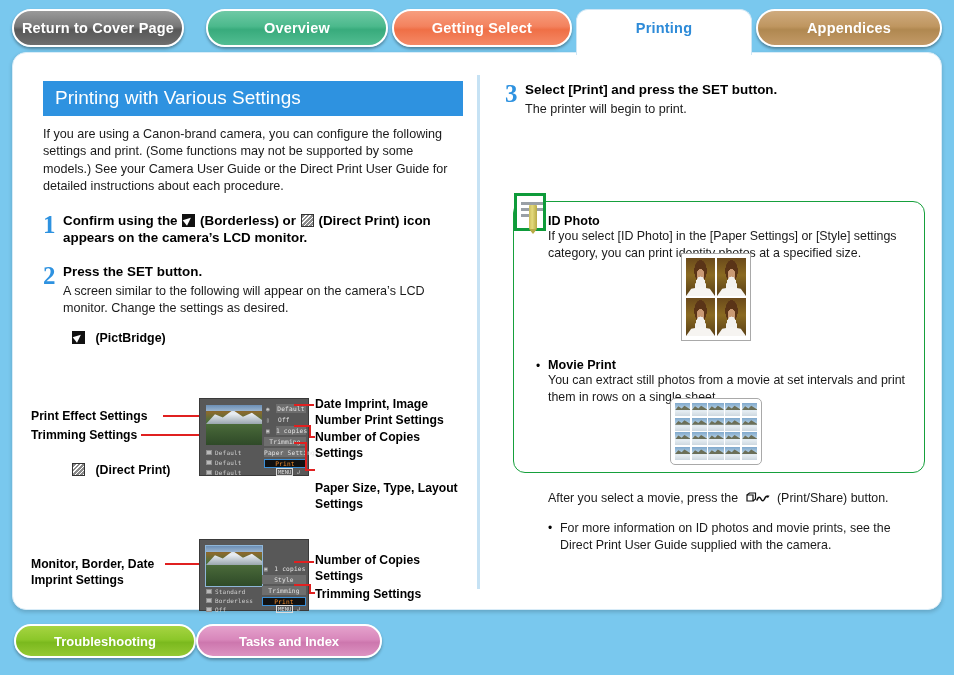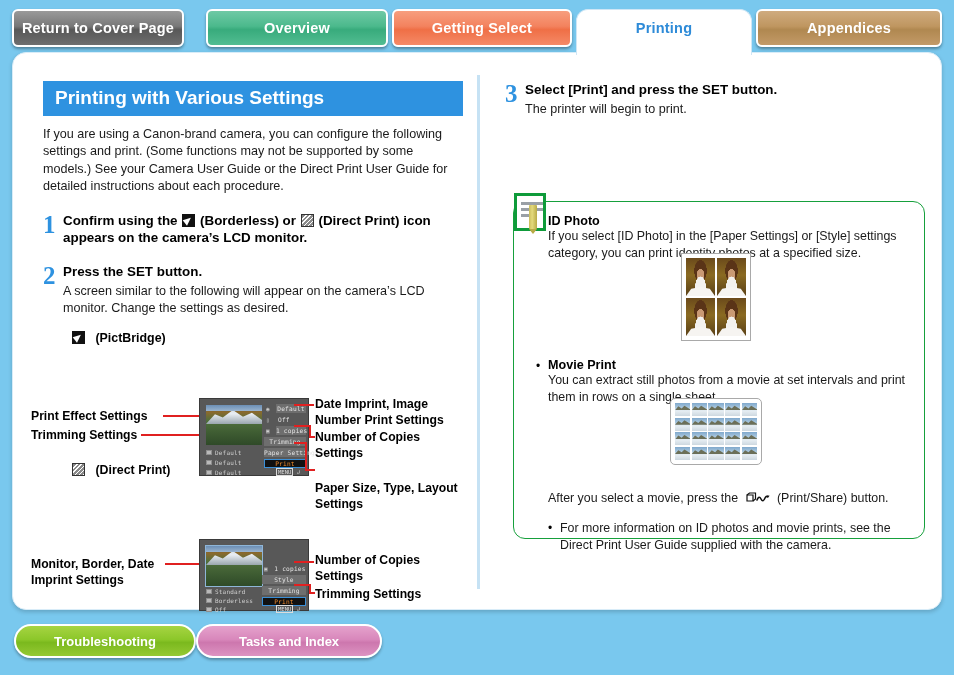--- a/index.html
+++ b/index.html
@@ -9,21 +9,21 @@
     font-family: "Liberation Sans", sans-serif;
     overflow: hidden;
   }
 
   
   #tabbar {
     position: absolute; left: 0; top: 0; width: 954px; height: 52px;
   }
   .tab {
     position: absolute; top: 9px; height: 38px;
-    border-radius: 6px;
+    border-radius: 19px;
     display: flex; align-items: center; justify-content: center;
     font-weight: bold; font-size: 14.5px;
     color: #ffffff;
     border: 2px solid #ffffff;
     box-shadow: 0 2px 3px rgba(0,0,0,.35);
     letter-spacing: .2px;
   }
   #tab-cover {
     left: 12px; width: 172px;
     background: linear-gradient(180deg,#9a9a9a 0%,#787878 45%,#585858 55%,#6e6e6e 100%);
@@ -65,21 +65,21 @@
     position: absolute; left: 464px; top: 22px; width: 3px; height: 514px;
     background: #c6e2f4;
   }
 
   
   #left-col { position: absolute; left: 30px; top: 28px; width: 420px; }
 
   #section-title {
     background: #2e92e0;
     color: #ffffff;
-    font-size: 19px; font-weight: bold;
+    font-size: 19px; font-weight: normal;
     padding: 6px 12px 7px 12px;
     width: 420px;
   }
   .body-text {
     font-size: 12.6px; color: #1a1a1a; line-height: 1.38;
   }
   #intro { margin-top: 10px; width: 418px; }
 
   .step { display: flex; margin-top: 16px; }
   .step-num {
@@ -179,21 +179,21 @@
   }
   .leader { position: absolute; background: #e02020; }
   .leader-h { height: 1.6px; }
   .leader-v { width: 1.6px; }
 
   
   #right-col { position: absolute; left: 492px; top: 28px; width: 420px; }
 
   #note-box {
     position: absolute; left: 500px; top: 148px;
-    width: 412px; height: 338px;
+    width: 412px; height: 272px;
     border: 1.6px solid #16a03c;
     border-radius: 12px;
   }
   #note-icon {
     position: absolute; left: 501px; top: 140px;
     width: 32px; height: 38px;
     background: #ffffff;
     border: 3px solid #0f9b3a;
     z-index: 4;
   }

